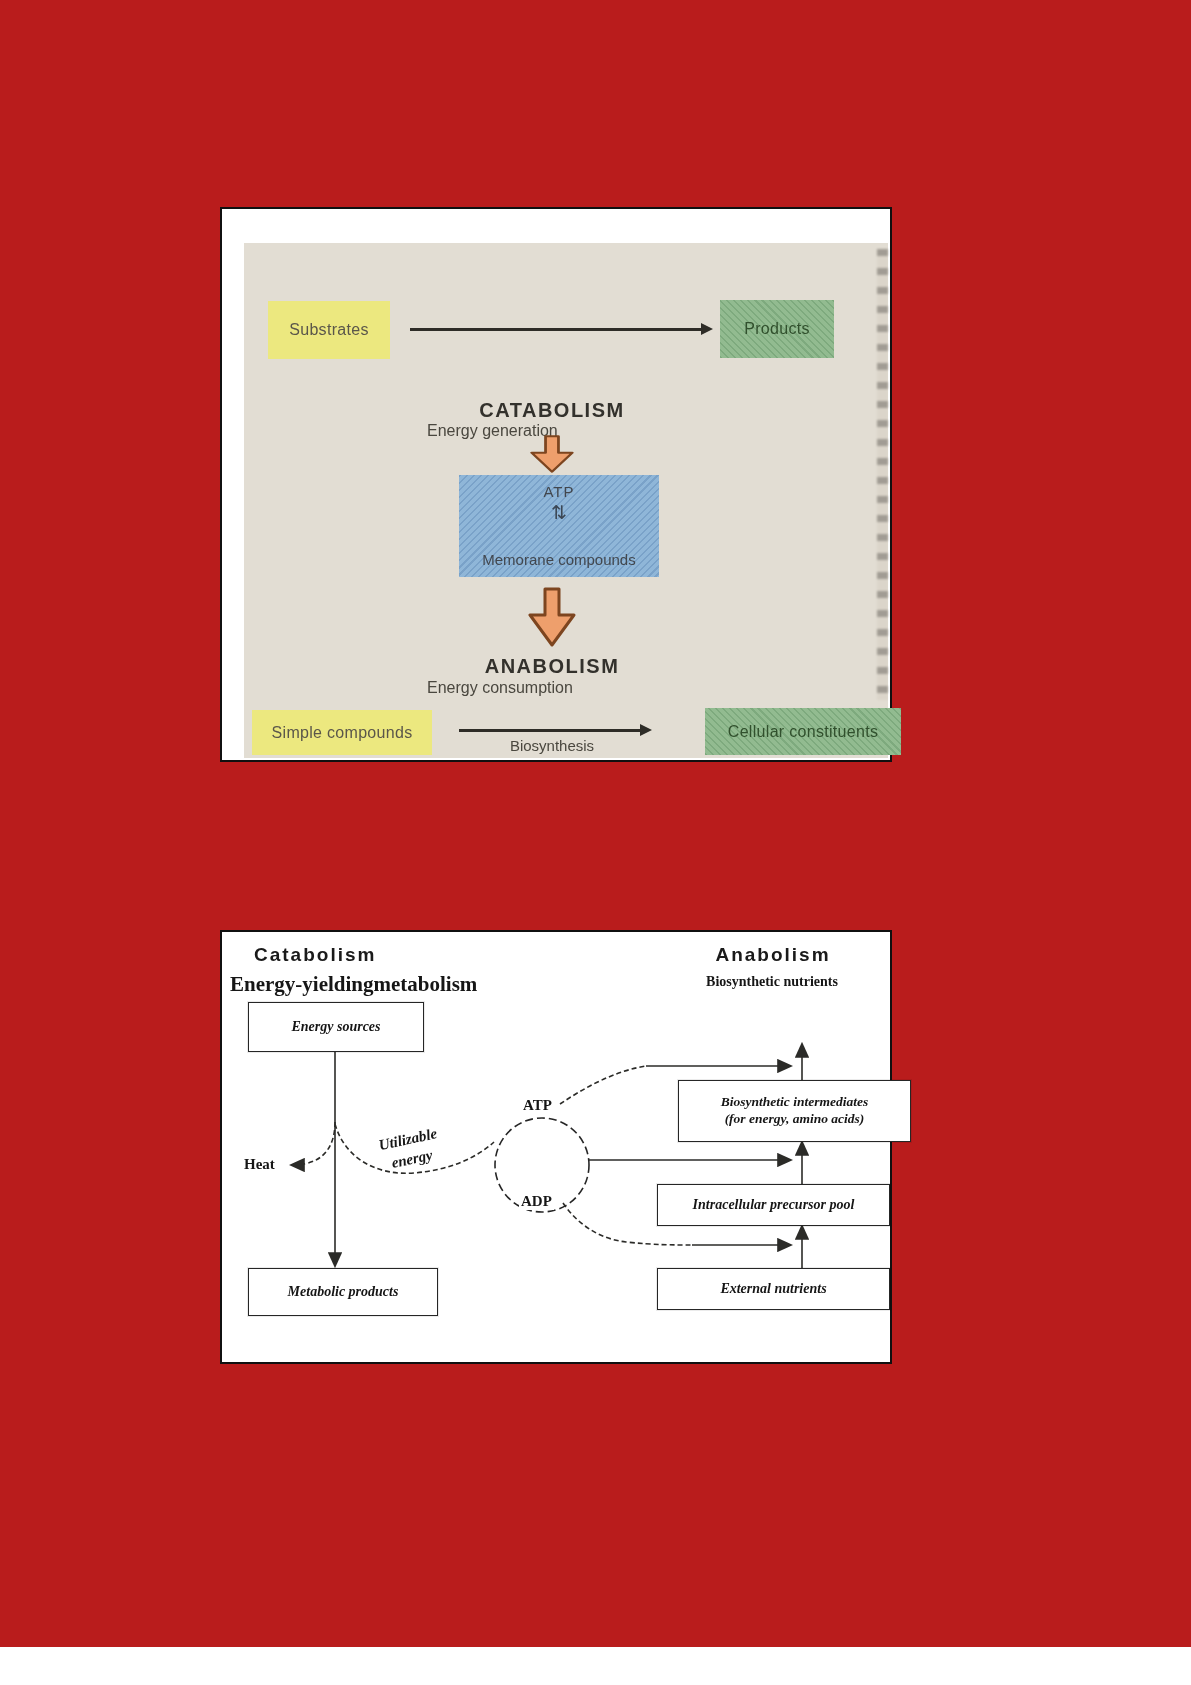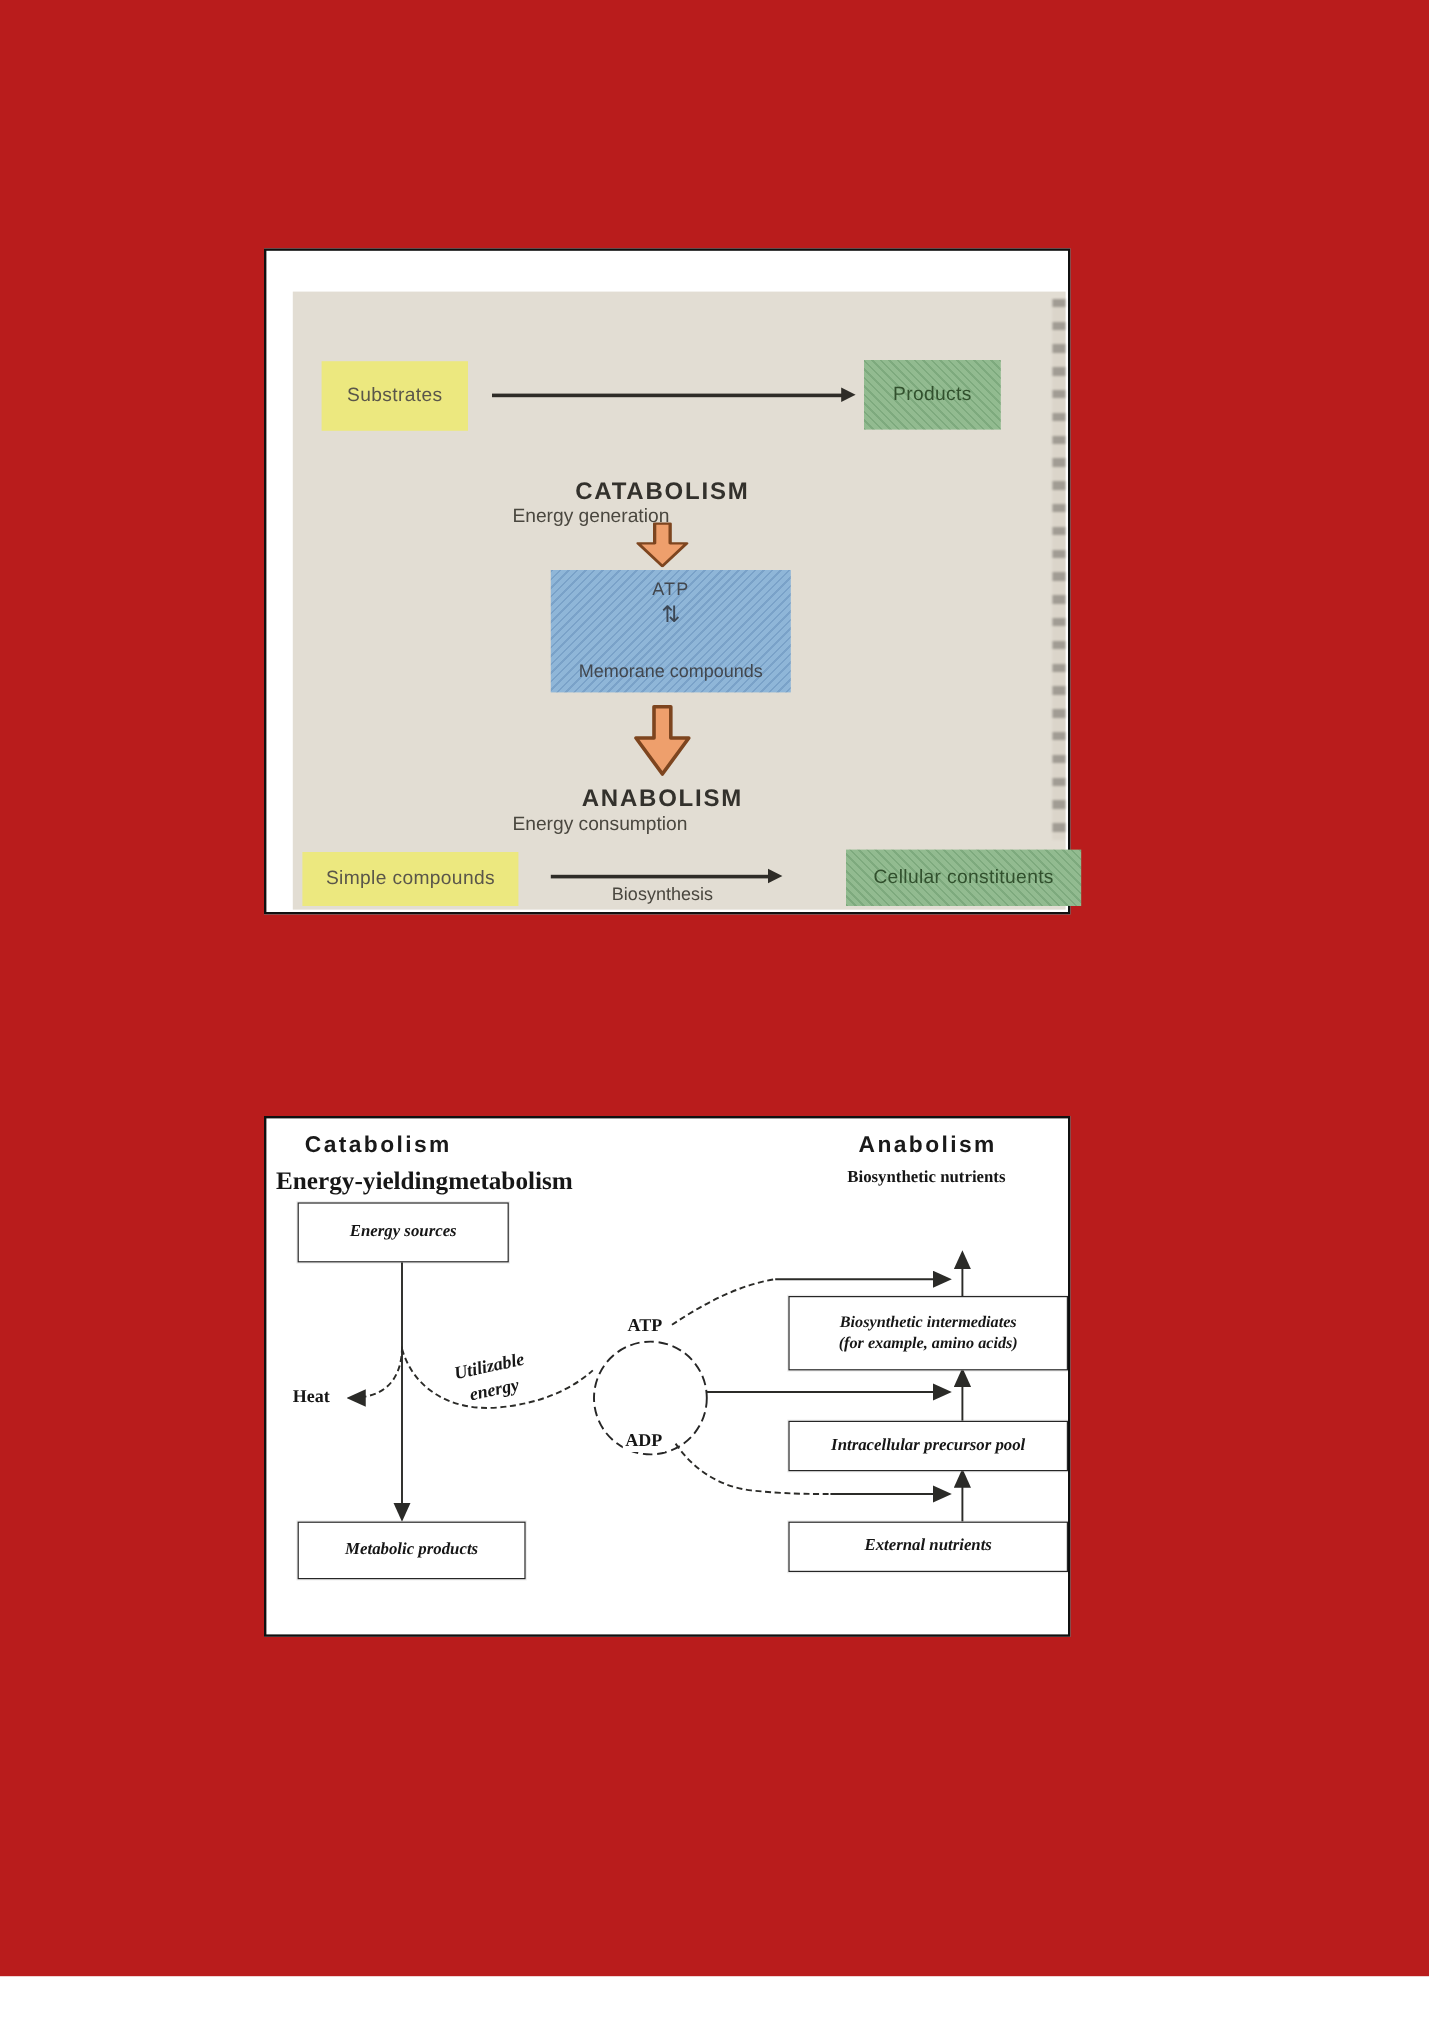--- a/index.html
+++ b/index.html
@@ -143,23 +143,23 @@
     <div class="f2header" style="left:440px;top:12px;width:222px;text-align:center;">Anabolism</div>
 
     <div class="f2subheader" style="left:8px;top:40px;">Energy-yieldingmetabolism</div>
     <div class="f2subheader" style="left:428px;top:42px;width:244px;text-align:center;font-size:14px;">Biosynthetic nutrients</div>
 
     <div class="f2box" style="left:26px;top:70px;width:174px;height:48px;">
       <span>Energy sources</span>
     </div>
 
 
-    <div class="f2box" style="left:435px;top:148px;width:231px;height:60px;font-size:13.5px;">
+    <div class="f2box" style="left:456px;top:148px;width:231px;height:60px;font-size:13.5px;">
       <span>Biosynthetic intermediates</span>
-      <span>(for example, amino acids)</span>
+      <span>(for energy, amino acids)</span>
     </div>
 
     <div class="f2box" style="left:435px;top:252px;width:231px;height:40px;">
       <span>Intracellular precursor pool</span>
     </div>
 
     <div class="f2box" style="left:435px;top:336px;width:231px;height:40px;">
       <span>External nutrients</span>
     </div>
 

